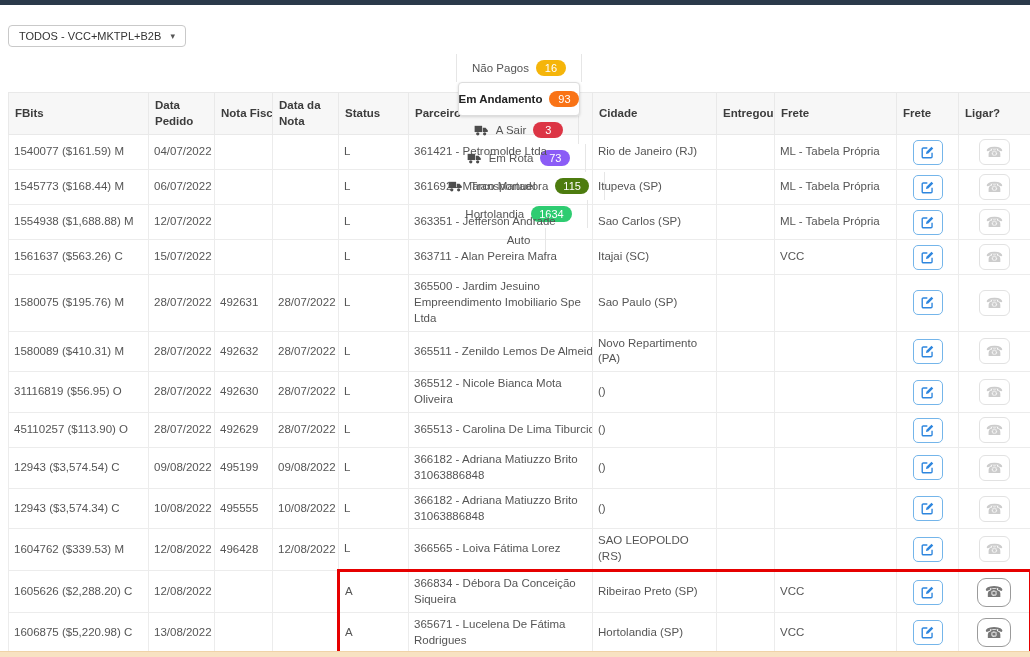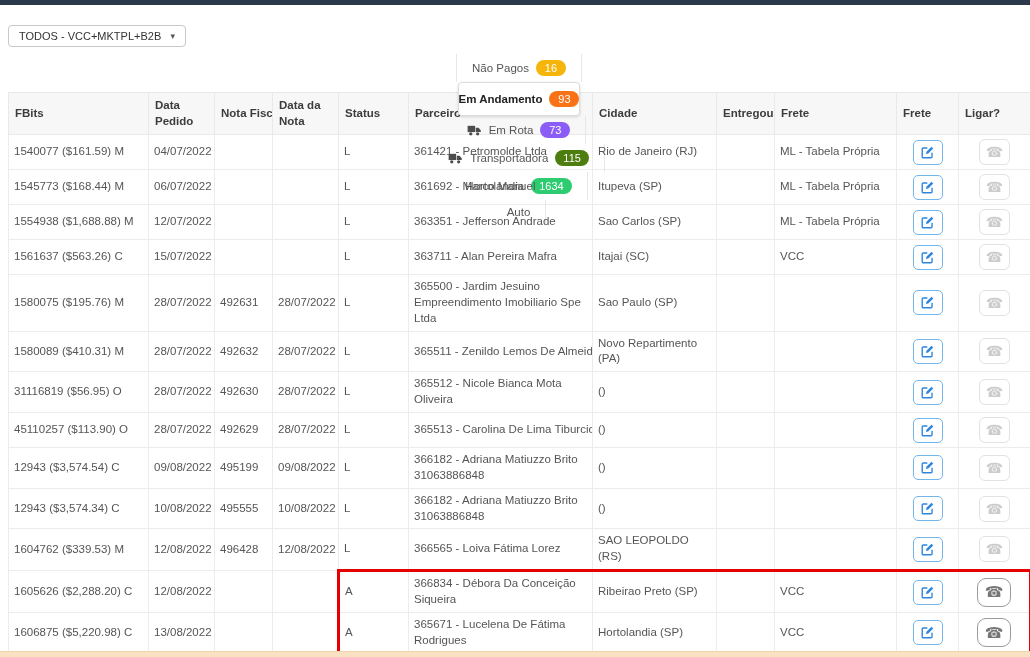--- a/index.html
+++ b/index.html
@@ -100,20 +100,33 @@
       <span>Não Pagos</span>
       <span class="badge" style="background-color: rgb(245, 181, 10);">16</span>
     </div>
 
     <div class="tab active">
 
       <span>Em Andamento</span>
       <span class="badge" style="background-color: rgb(249, 115, 22);">93</span>
     </div>
 
+    <div class="tab">
+      <span class="truck">
+        <svg width="15" height="11" viewBox="0 0 24 17">
+          <path d="M1 1h12v10H1z" fill="#4d4d4d"></path>
+          <path d="M14 4h4.5L22 8v3h-8z" fill="#4d4d4d"></path>
+          <circle cx="6" cy="13.8" r="2.6" fill="#4d4d4d"></circle>
+          <circle cx="17" cy="13.8" r="2.6" fill="#4d4d4d"></circle>
+        </svg>
+      </span>
+
+      <span>A Sair</span>
+      <span class="badge" style="background-color: rgb(220, 53, 69);">3</span>
+    </div>
 
     <div class="tab">
       <span class="truck">
         <svg width="15" height="11" viewBox="0 0 24 17">
           <path d="M1 1h12v10H1z" fill="#4d4d4d"></path>
           <path d="M14 4h4.5L22 8v3h-8z" fill="#4d4d4d"></path>
           <circle cx="6" cy="13.8" r="2.6" fill="#4d4d4d"></circle>
           <circle cx="17" cy="13.8" r="2.6" fill="#4d4d4d"></circle>
         </svg>
       </span>

